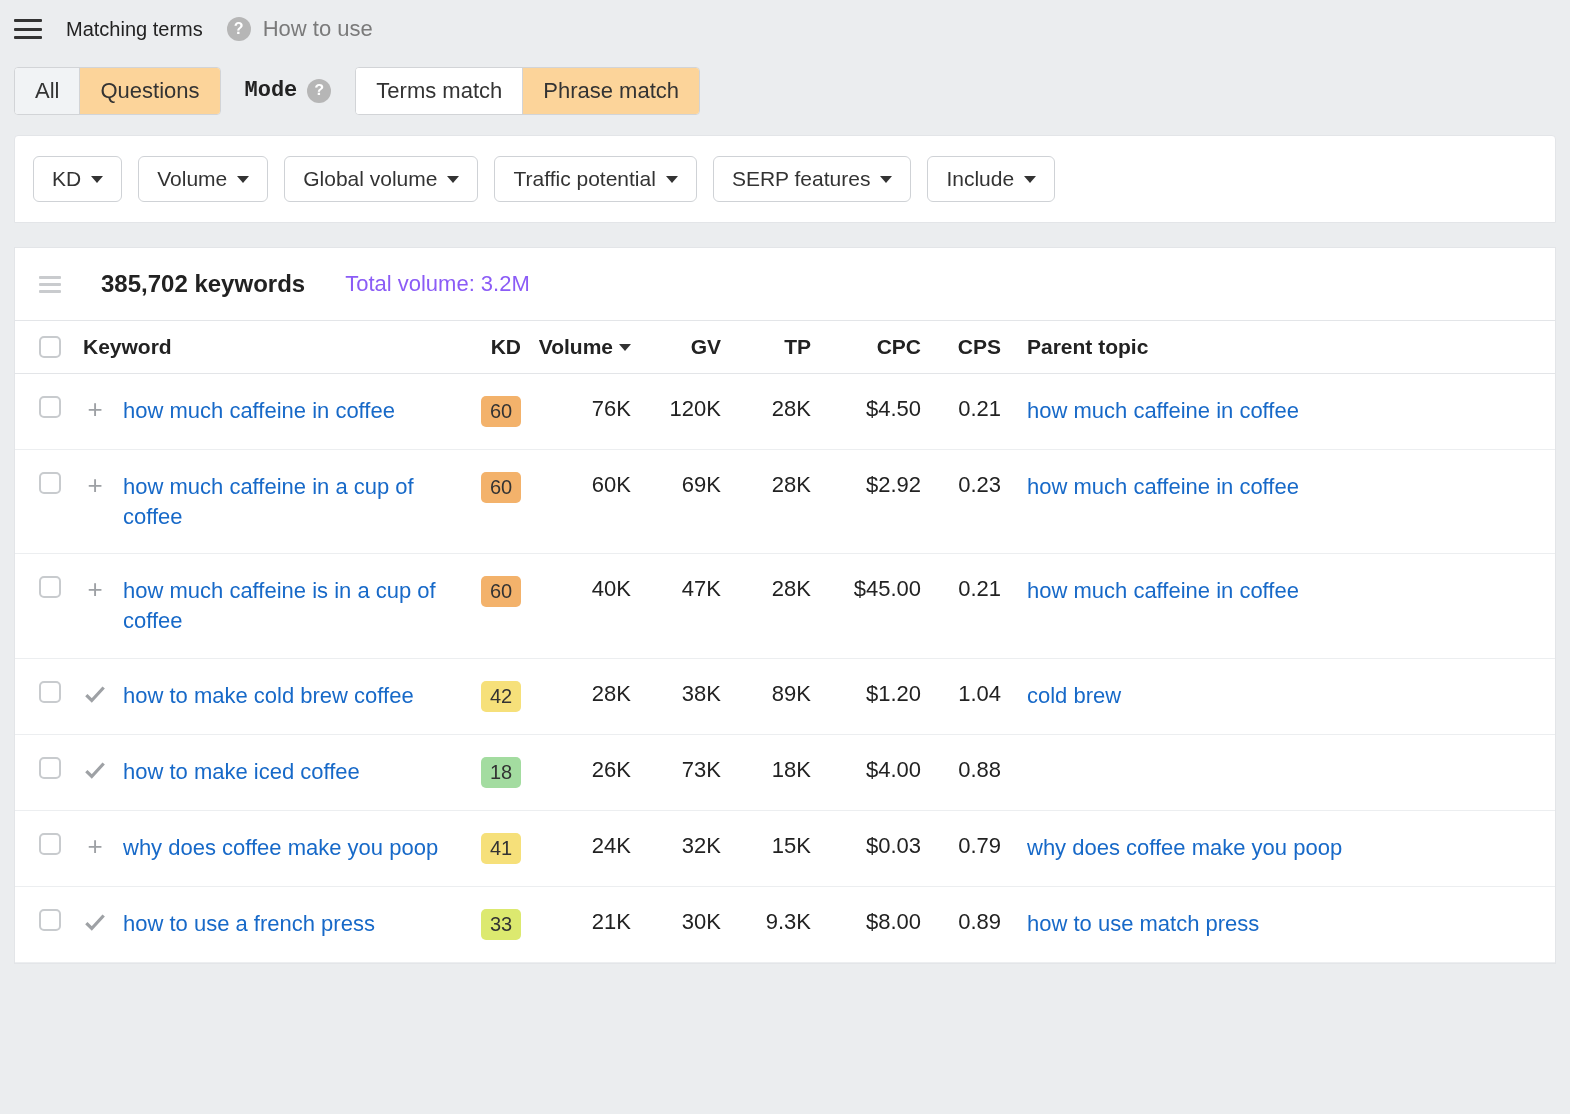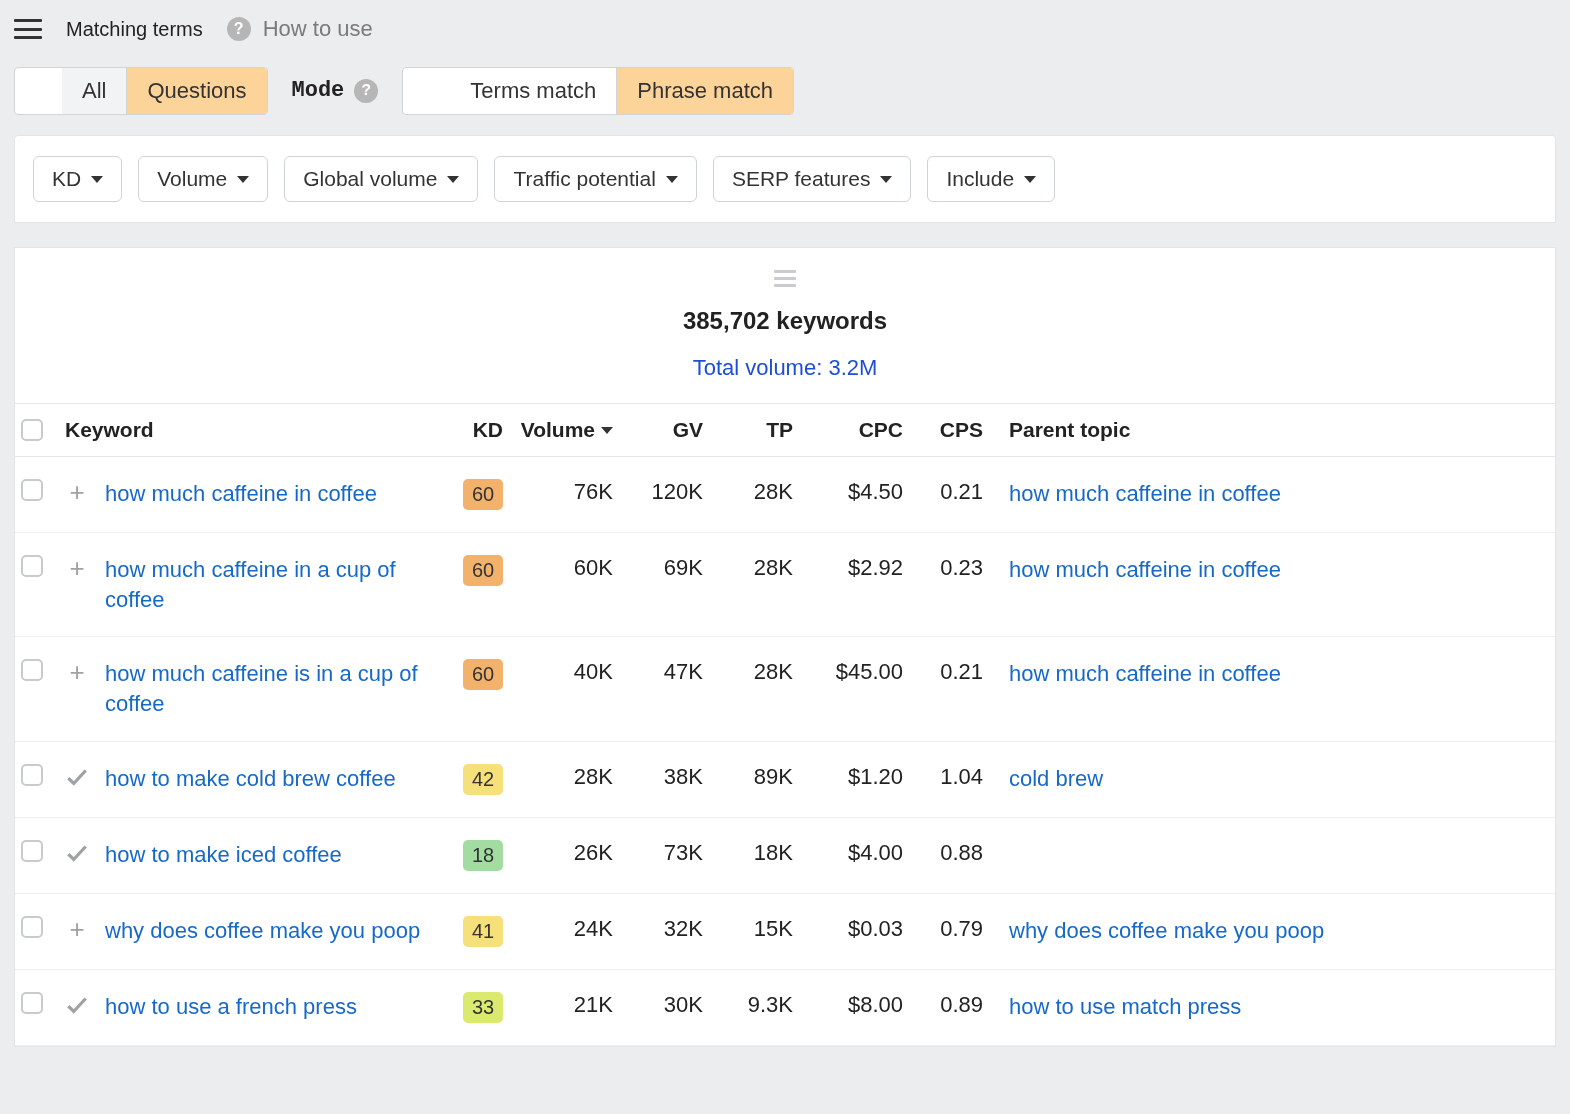--- a/index.html
+++ b/index.html
@@ -25,21 +25,21 @@
   .help-group { display: flex; align-items: center; gap: 12px; color: #7a7a7a; font-size: 22px; }
   .q-icon {
     width: 24px; height: 24px; border-radius: 50%;
     background: #b6b6b6; color: #fff; font-size: 16px; font-weight: 700;
     display: inline-flex; align-items: center; justify-content: center;
   }
   .tabbar {
     display: flex; align-items: center; gap: 0;
     padding: 0 14px 16px 14px;
   }
-  .seg-group { display: inline-flex; border: 1px solid #d2d4d7; border-radius: 4px; overflow: hidden; background: #fff; padding-left: 47px; }
+  .seg-group { display: inline-flex; border: 1px solid #d2d4d7; border-radius: 4px; overflow: hidden; background: #fff; }
   .seg-btn {
     padding: 10px 20px; font-size: 22px; color: #333; background: #f1f3f5;
     border: none; cursor: pointer; border-right: 1px solid #d2d4d7;
   }
   .seg-btn:last-child { border-right: none; }
   .seg-btn.active { background: #fcd49a; }
   .mode-label { display: inline-flex; align-items: center; gap: 10px; margin: 16px 24px; font-size: 22px; font-weight: 700; color: #222; font-family: Liberation Mono, monospace; }
   .filters-panel {
     background: #fff; margin: 0 14px; border: 1px solid #e3e5e8; border-radius: 4px 4px 0 0;
     padding: 20px 18px; display: flex; gap: 16px; overflow: hidden;
@@ -49,35 +49,35 @@
     border: 1px solid #cfd2d6; background: #fff; border-radius: 6px;
     padding: 10px 18px; font-size: 21px; color: #333; cursor: pointer; white-space: nowrap;
   }
   .caret-down {
     width: 0; height: 0; border-left: 6px solid transparent; border-right: 6px solid transparent;
     border-top: 7px solid #333;
   }
   .summary-panel {
     background: #fff; margin: 24px 14px 0 14px; border: 1px solid #e3e5e8;
     border-bottom: none;
-    padding: 22px 24px; display: flex; align-items: center; gap: 20px; flex-direction: column;
+    padding: 22px 24px; display: flex; align-items: center; gap: 40px;
   }
   .drag-icon { display: flex; flex-direction: column; gap: 4px; }
   .drag-icon span { width: 22px; height: 3px; background: #c9cbce; border-radius: 1px; }
   .kw-count { font-size: 24px; font-weight: 700; color: #222; }
-  .tot-vol { font-size: 22px; color: #1d4ed8; }
+  .tot-vol { font-size: 22px; color: #8b5cf6; }
   .table {
     background: #fff; margin: 0 14px; border: 1px solid #e3e5e8; border-top: none;
   }
   .thead, .trow {
     display: grid;
     grid-template-columns: 44px 40px 340px 70px 110px 90px 90px 110px 80px 1fr;
     align-items: center;
     gap: 0;
-    padding: 14px 0;
+    padding: 14px 18px;
   }
   .thead {
     border-top: 1px solid #e3e5e8;
     border-bottom: 1px solid #e3e5e8;
     font-weight: 700; font-size: 21px; color: #222;
   }
   .trow { border-bottom: 1px solid #eceef0; padding-top: 22px; padding-bottom: 22px; align-items: flex-start; }
   .th, .td { padding: 0 6px; }
   .th.right, .td.right { text-align: right; }
   .th .sort { display:inline-flex; align-items:center; gap:6px; }

